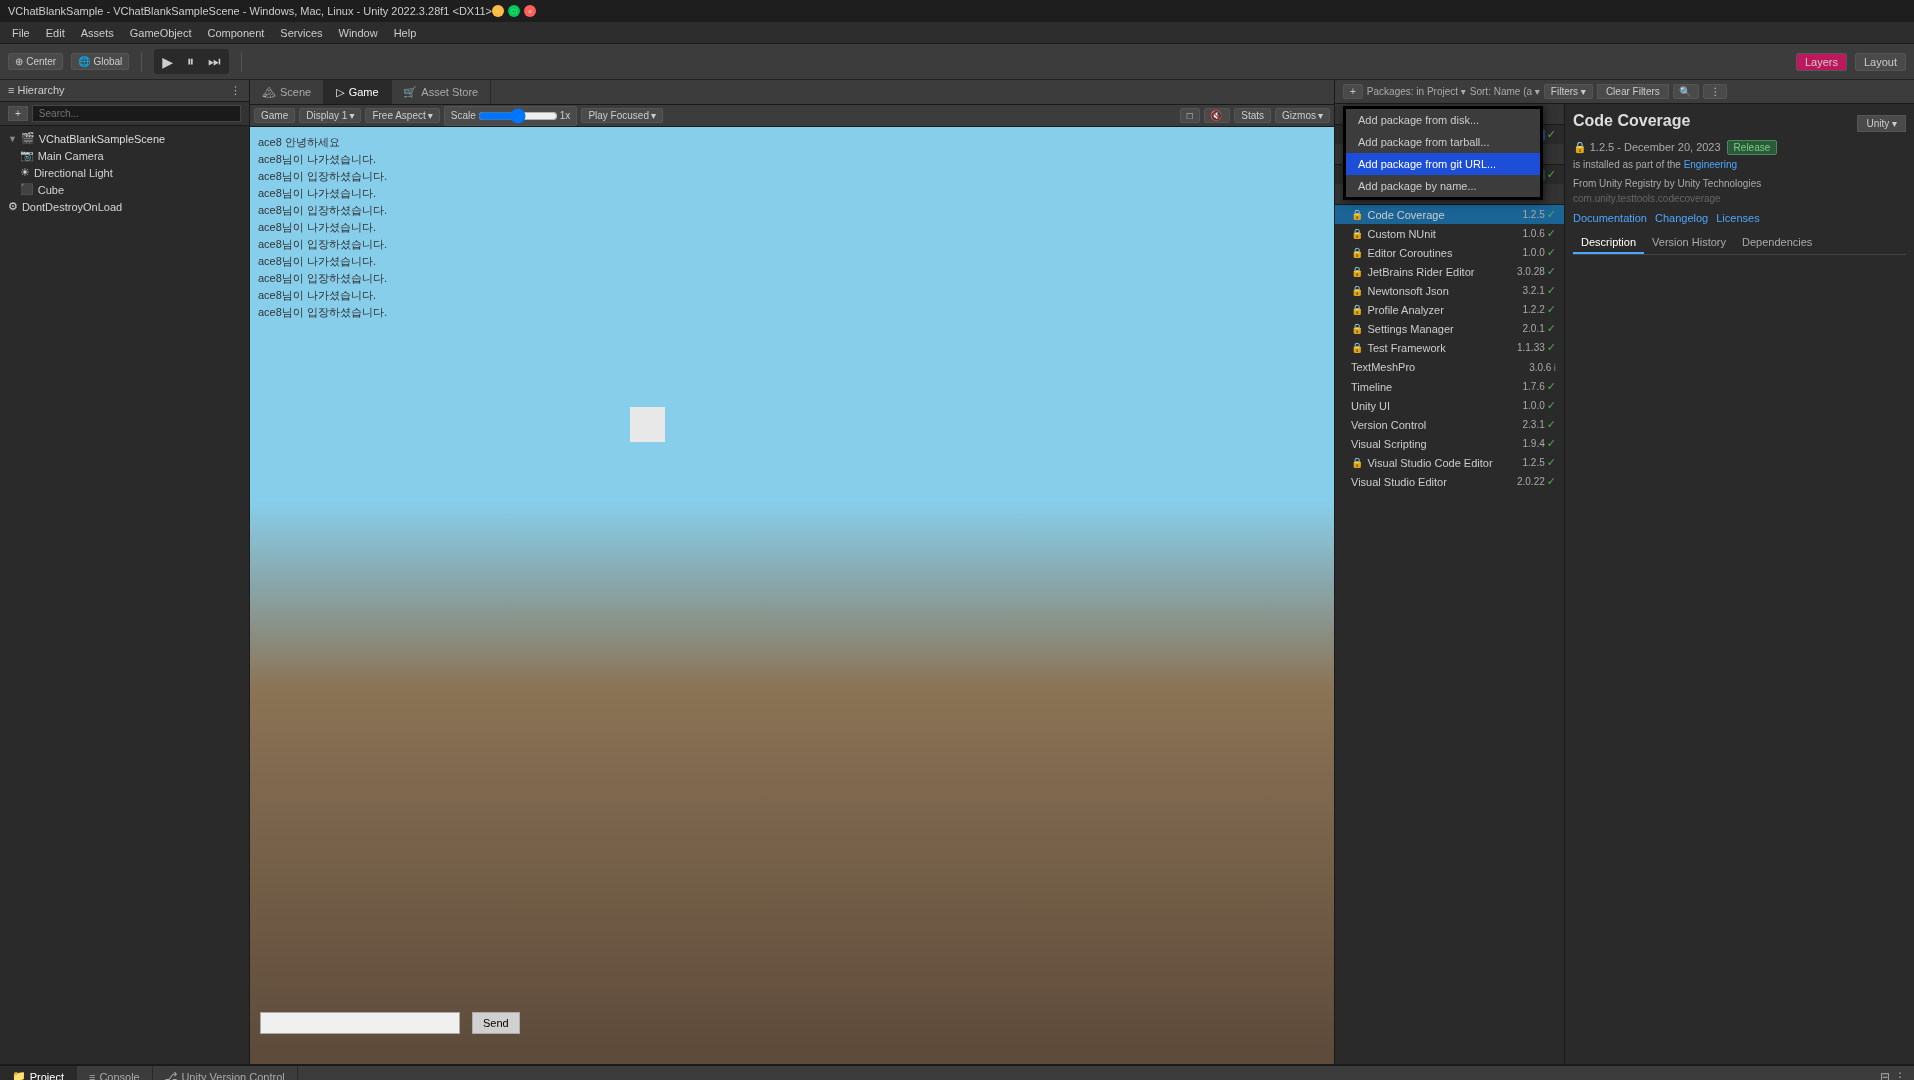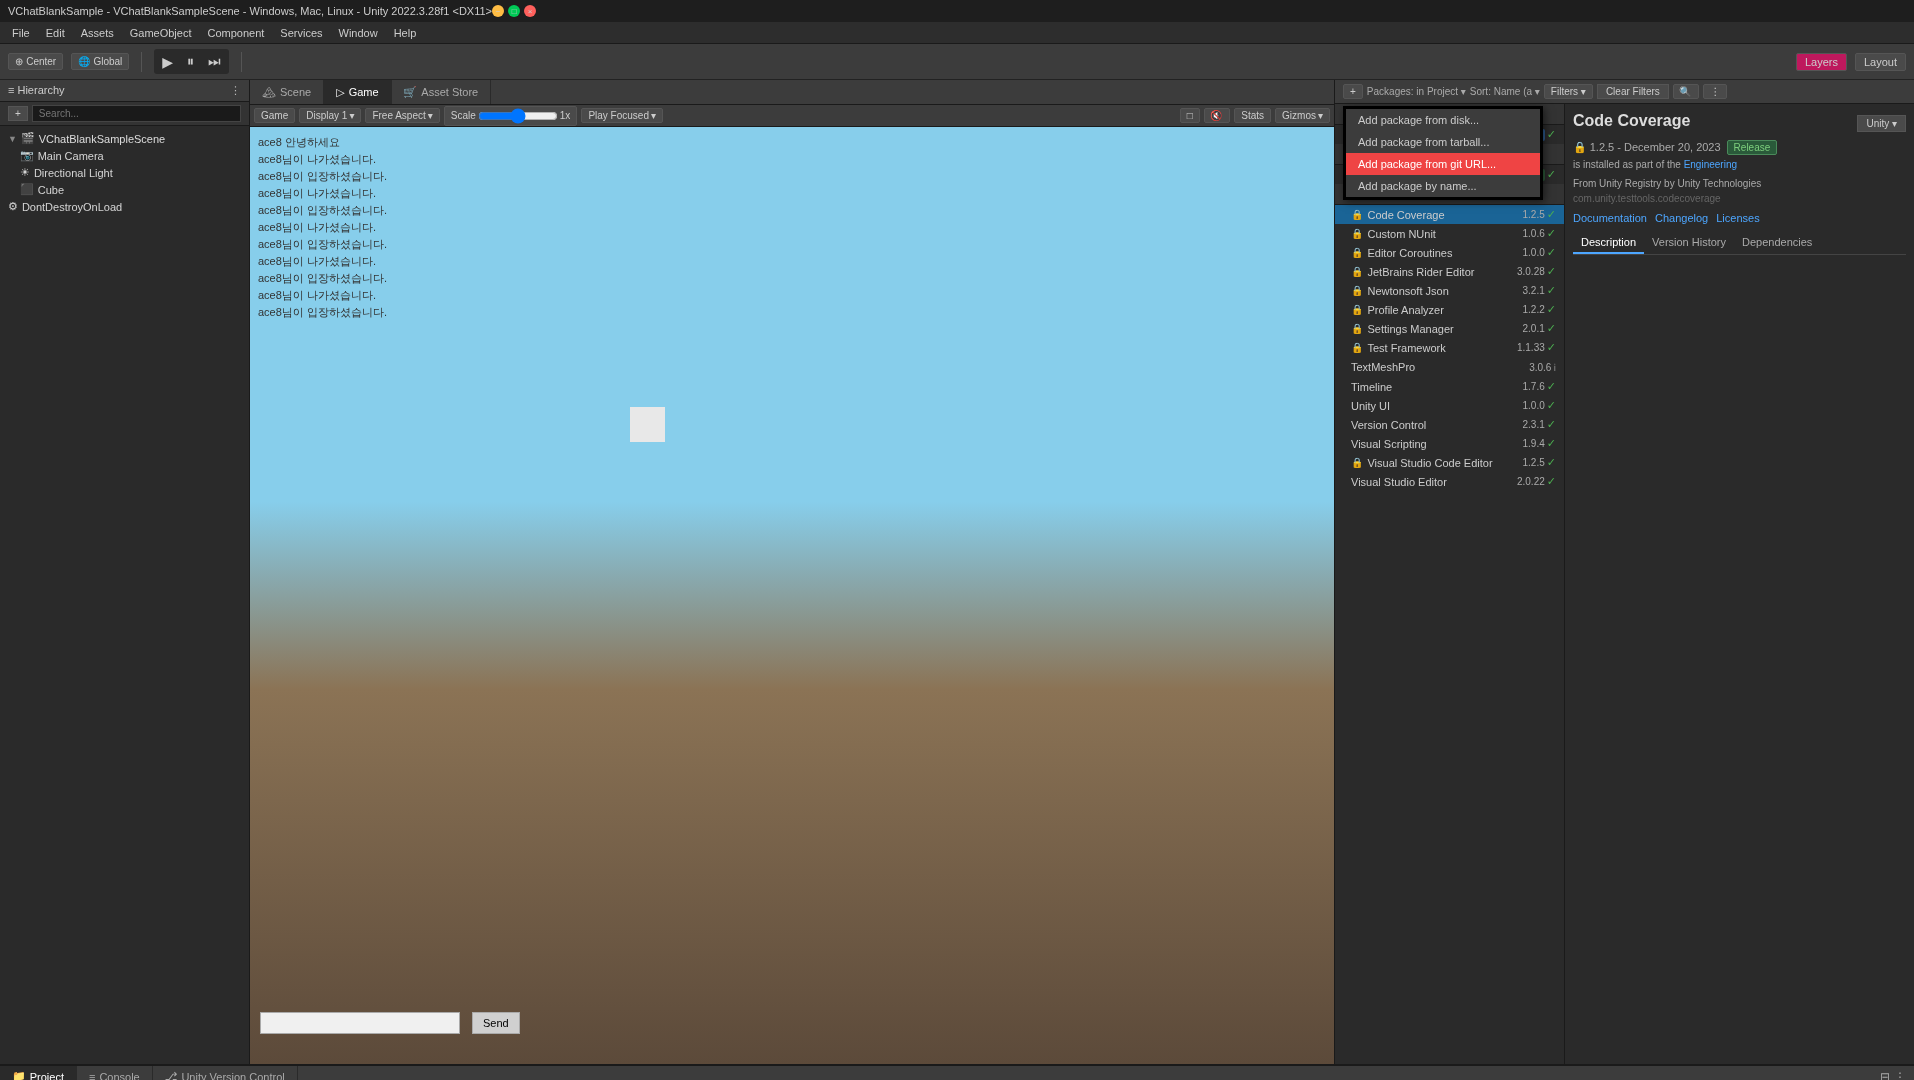--- a/index.html
+++ b/index.html
@@ -80,21 +80,21 @@
     .pkg-links { display: flex; gap: 8px; margin-bottom: 8px; }
     .pkg-link { color: #4da6ff; font-size: 11px; cursor: pointer; }
     #detail-tabs { display: flex; margin-bottom: 8px; border-bottom: 1px solid #444; }
     .detail-tab { padding: 4px 8px; font-size: 11px; cursor: pointer; color: #aaa; }
     .detail-tab.active { color: #fff; border-bottom: 2px solid #4da6ff; }
     .pkg-description { font-size: 11px; color: #aaa; line-height: 1.5; }
 
     
     #dropdown-menu { position: absolute; background: #3c3c3c; border: 3px solid #000000; z-index: 1000; min-width: 200px; box-shadow: 2px 2px 8px rgba(0,0,0,0.5); }
     .dropdown-item { padding: 5px 12px; font-size: 11px; cursor: pointer; color: #ccc; }
-    .dropdown-item.highlighted { background: #ef4444; color: #fff; }
+    .dropdown-item.highlighted { background: #1d4ed8; color: #fff; }
 
     
     #bottom-panel { height: 280px; background: #2a2a2a; border-top: 2px solid #1a1a1a; display: flex; flex-direction: column; }
     #bottom-tabs { display: flex; background: #3c3c3c; border-bottom: 1px solid #1a1a1a; }
     .bottom-tab { padding: 4px 12px; font-size: 11px; cursor: pointer; color: #aaa; border-right: 1px solid #2a2a2a; display: flex; align-items: center; gap: 4px; }
     .bottom-tab.active { background: #2a2a2a; color: #fff; }
 
     
     ::-webkit-scrollbar { width: 6px; height: 6px; }
     ::-webkit-scrollbar-track { background: #2a2a2a; }

